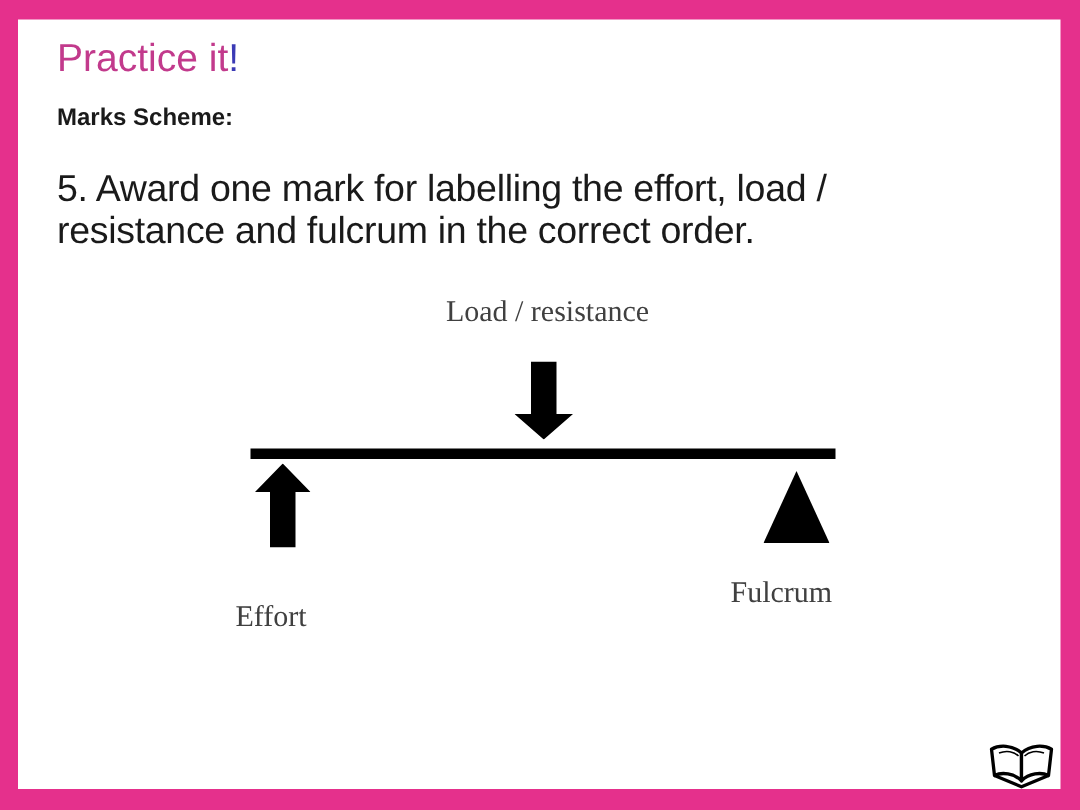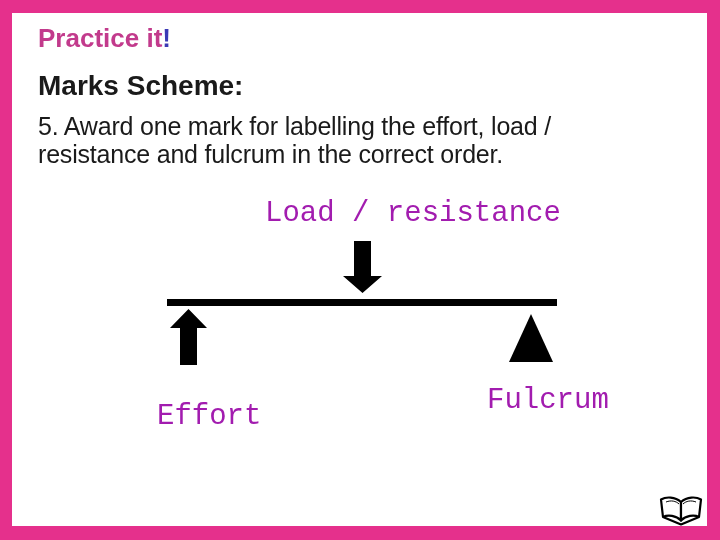--- a/index.html
+++ b/index.html
@@ -13,49 +13,49 @@
     border-color: #E5308C;
     border-width: 13px 13px 14px 12px;
     overflow: hidden;
     font-family: "Liberation Sans", sans-serif;
   }
   .abs { position: absolute; }
 
   .title {
     left: 26px; top: 10px;
     font-size: 26px;
-    font-weight: 700;
+    font-weight: 400;
     color: #C23A8C;
     letter-spacing: 0px;
     white-space: nowrap;
   }
   .title .bang { color: #3B3AB5; }
 
   .subtitle {
     left: 26px; top: 57px;
-    font-size: 28px;
+    font-size: 16px;
     font-weight: 700;
     color: #1A1A1A;
     white-space: nowrap;
   }
 
   .body-text {
     left: 26px; top: 99px;
     width: 594px;
     font-size: 25px;
     line-height: 28px;
     color: #1A1A1A;
     letter-spacing: -0.2px;
   }
 
   .diagram-label {
-    font-size: 29px;
-    color: #a21caf;
+    font-size: 20px;
+    color: #404040;
     white-space: nowrap;
-    font-family: Liberation Mono, monospace;
+    font-family: Liberation Serif, serif;
   }
   .load-label  { left: 253px; top: 184px; width: 200px; text-align: center; }
   .effort-label  { left: 145px; top: 371px; margin-top: 16px; }
   .fulcrum-label { left: 475px; top: 371px; }
 
   .lever-bar {
     left: 155px; top: 286px;
     width: 390px; height: 7px;
     background: #000000;
   }

